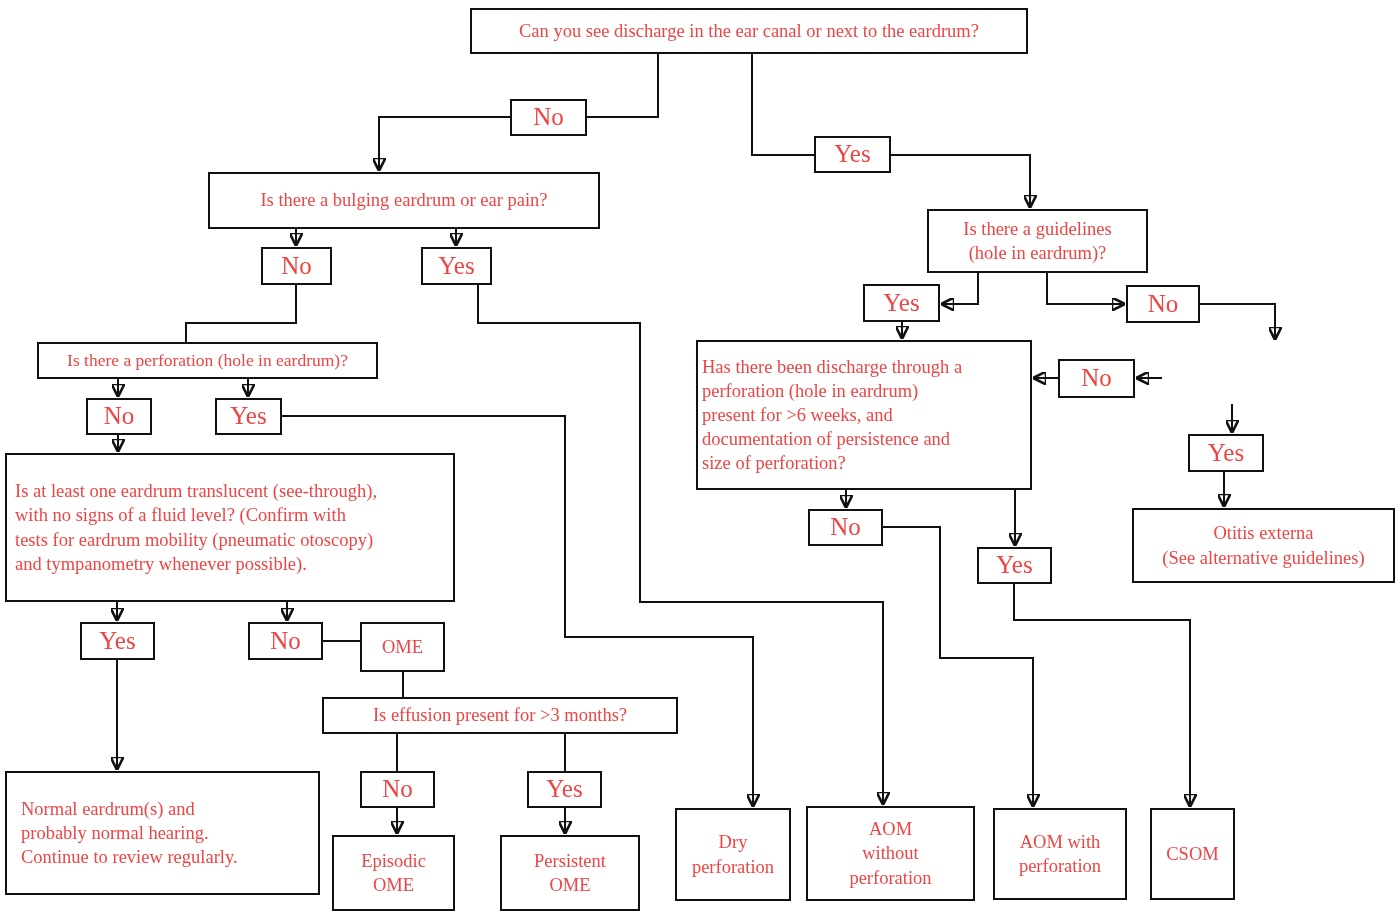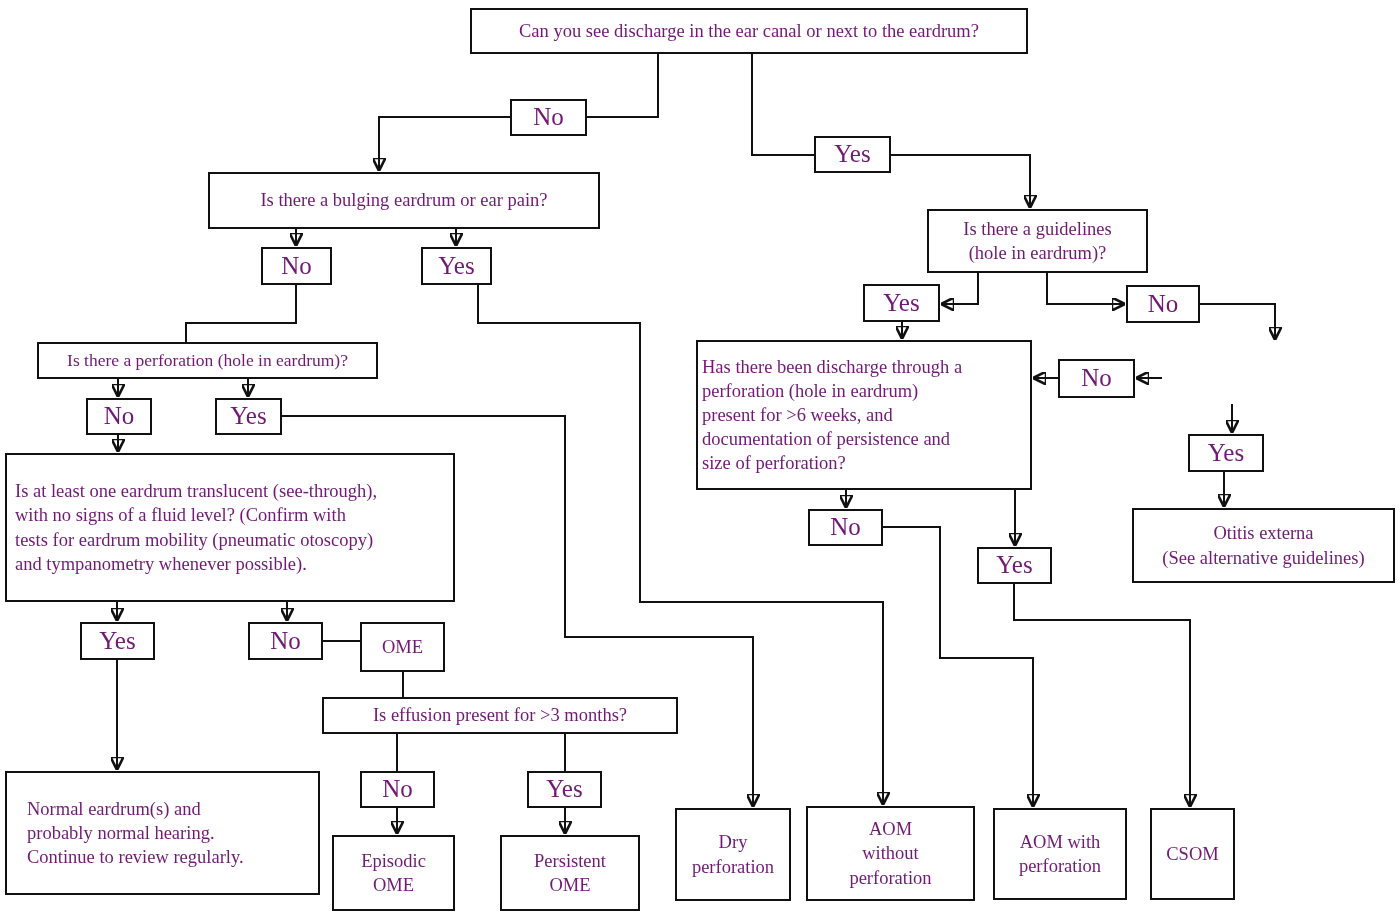--- a/index.html
+++ b/index.html
@@ -1,21 +1,21 @@
 <!DOCTYPE html>
 <html><head>
 <meta charset="utf-8">
 <style>
   html,body{margin:0;padding:0;background:#fff;}
   .canvas{
     position:relative;
     width:1400px;height:917px;
     background:#fff;
     font-family:"Liberation Serif","DejaVu Serif",serif;
-    color:#701a75;
+    color:#ef4444;
   }
   .edges{position:absolute;left:0;top:0;width:1400px;height:917px;}
   .edges path{stroke:#111;stroke-width:2;fill:none;}
   .node{
     position:absolute;
     box-sizing:border-box;
     border:2px solid #111;
     background:#fff;
     display:flex;align-items:center;justify-content:center;
     text-align:center;
@@ -90,21 +90,21 @@
 tests for eardrum mobility (pneumatic otoscopy)
 and tympanometry whenever possible).</div>
   <div class="node small" style="left:80px;top:622px;width:75px;height:38px">Yes</div>
   <div class="node small" style="left:248px;top:622px;width:75px;height:38px">No</div>
   <div class="node" style="left:360px;top:622px;width:85px;height:50px">OME</div>
 
   <div class="node" style="left:322px;top:697px;width:356px;height:37px">Is effusion present for &gt;3 months?</div>
   <div class="node small" style="left:360px;top:771px;width:75px;height:37px">No</div>
   <div class="node small" style="left:527px;top:771px;width:75px;height:37px">Yes</div>
 
-  <div class="node left" style="left:5px;top:771px;width:315px;height:124px;padding-left:20px">Normal eardrum(s) and
+  <div class="node left" style="left:5px;top:771px;width:315px;height:124px;padding-left:14px">Normal eardrum(s) and
 probably normal hearing.
 Continue to review regularly.</div>
   <div class="node" style="left:332px;top:835px;width:123px;height:76px">Episodic
 OME</div>
   <div class="node" style="left:500px;top:835px;width:140px;height:76px">Persistent
 OME</div>
 
   <div class="node" style="left:927px;top:209px;width:221px;height:64px">Is there a guidelines
 (hole in eardrum)?</div>
   <div class="node small" style="left:863px;top:284px;width:77px;height:38px">Yes</div>

